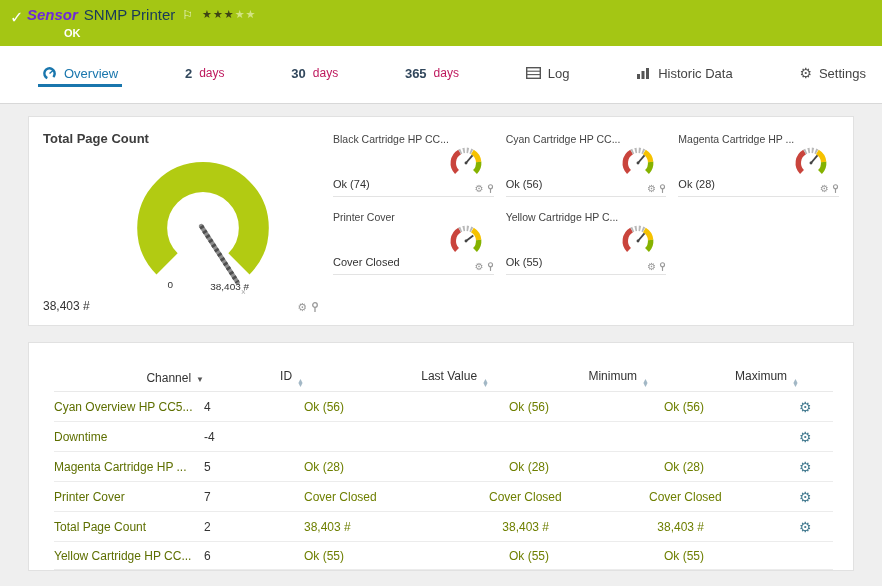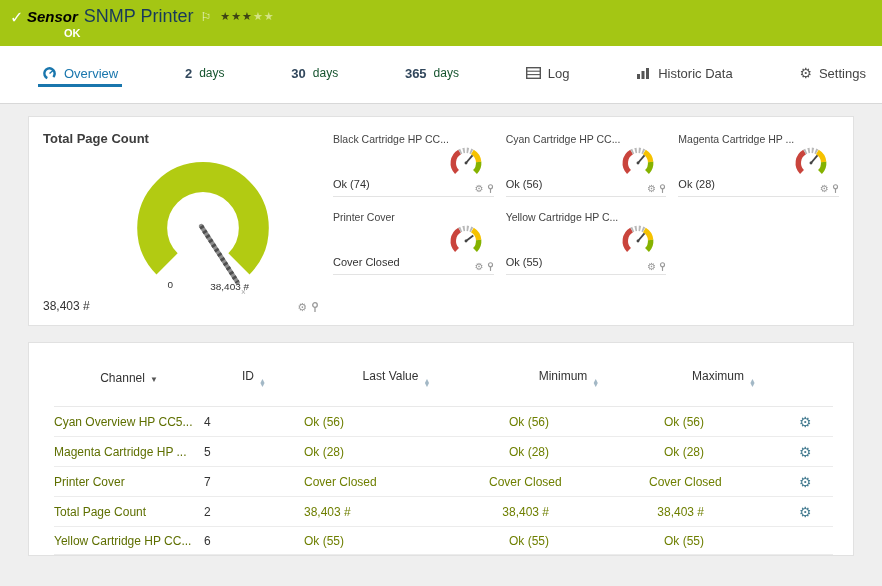--- a/index.html
+++ b/index.html
@@ -7,36 +7,36 @@
   body {
     width:882px; height:586px; overflow:hidden;
     font-family:"Liberation Sans","DejaVu Sans",sans-serif;
     font-size:12px; color:#333; background:#fff;
   }
 
   
   .sensor-header { height:46px; background:#a4c614; position:relative; }
   .check-icon { position:absolute; left:10px; top:8px; color:#fff; font-size:16px; font-weight:bold; }
   .title-row { position:absolute; left:27px; top:6px; display:flex; align-items:center; gap:6px; }
-  .kind { font-style:italic; color:#000000; font-size:15px; font-weight:bold; }
-  .name { color:#17395b; font-size:18px; }
+  .kind { font-style:italic; color:#6d28d9; font-size:15px; font-weight:bold; }
+  .name { color:#17395b; font-size:15px; }
   .flag-icon { color:#eef6d2; font-size:12px; margin-left:1px; }
   .stars { font-size:11px; letter-spacing:1px; margin-left:3px; }
   .stars .filled { color:#3e4414; }
   .stars .empty  { color:#d3e383; }
   .status { position:absolute; left:64px; top:27px; color:#fff; font-size:11px; font-weight:bold; }
 
   
   .tabs { margin-top:16px; height:42px; border-bottom:1px solid #d8d8d8; background:#fff;
           display:flex; justify-content:space-between; align-items:stretch; padding:0 12px 16px 38px; }
   .tab { display:flex; align-items:center; gap:7px; padding:0 4px; color:#444; font-size:13px;
          cursor:pointer; border-bottom:3px solid transparent; white-space:nowrap; }
   .tab.active { color:#1976ad; border-bottom-color:#1976ad; }
   .tab .num { font-weight:bold; color:#31475c; font-size:13px; }
-  .tab .unit { color:#14532d; font-size:12px; }
+  .tab .unit { color:#be185d; font-size:12px; }
   .tab .gear-glyph { font-size:14px; color:#555; line-height:1; }
 
   
   .main { background:#efefef; height:482px; padding:12px 28px 0; overflow:hidden; }
   .panel { background:#fff; border:1px solid #e1e1e1; }
 
   
   .gauge-panel { height:210px; display:flex; padding:10px 12px; }
   .big-block { width:282px; flex:none; position:relative; }
   .big-title { font-size:13px; font-weight:bold; color:#3c3c3c; margin:4px 0 0 2px; }
@@ -54,22 +54,22 @@
   .card-title { font-size:10.5px; color:#444; white-space:nowrap; overflow:hidden; }
   .card-gauge { position:absolute; right:8px; top:10px; }
   .card-value { position:absolute; left:0; bottom:6px; font-size:11px; color:#333; }
   .card-icons { position:absolute; right:0; bottom:2px; color:#9a9a9a;
                 display:flex; gap:3px; align-items:center; }
   .card-icons .gear-glyph { font-size:10px; line-height:1; }
 
   
   .table-panel { margin-top:16px; padding:26px 20px 0 25px; }
   table { width:100%; border-collapse:collapse; table-layout:fixed; }
-  th { text-align:center; font-weight:normal; color:#333; font-size:12px;
-       padding:0 0 19px 0; border-bottom:1px solid #e9e9e9; cursor:pointer; }
+  th { text-align:right; font-weight:normal; color:#333; font-size:12px;
+       padding:0 0 4px 0; border-bottom:1px solid #e9e9e9; cursor:pointer; }
   td { border-bottom:1px solid #ececec; padding:7px 0 6px; font-size:12px; overflow:hidden; white-space:nowrap; }
   td.col-channel { color:#5e6f00; cursor:pointer; }
   td.col-id { color:#333; }
   td.col-last { color:#6e7f00; }
   td.col-min, td.col-max { color:#6e7f00; text-align:right; }
   td.col-min { padding-right:100px; }
   td.col-max { padding-right:95px; }
   td.col-gear { color:#477d92; }
   td.col-gear .gear-glyph { font-size:14px; cursor:pointer; }
   .sort-desc { color:#555; font-size:8px; margin-left:5px; }
@@ -309,20 +309,28 @@
       <tbody>
         <tr>
           <td class="col-channel">Cyan Overview HP CC5...</td>
           <td class="col-id">4</td>
           <td class="col-last">Ok (56)</td>
           <td class="col-min">Ok (56)</td>
           <td class="col-max">Ok (56)</td>
           <td class="col-gear"><span class="gear-glyph">⚙</span></td>
         </tr>
         <tr>
+          <td class="col-channel">Downtime</td>
+          <td class="col-id">-4</td>
+          <td class="col-last"></td>
+          <td class="col-min"></td>
+          <td class="col-max"></td>
+          <td class="col-gear"><span class="gear-glyph">⚙</span></td>
+        </tr>
+        <tr>
           <td class="col-channel">Magenta Cartridge HP ...</td>
           <td class="col-id">5</td>
           <td class="col-last">Ok (28)</td>
           <td class="col-min">Ok (28)</td>
           <td class="col-max">Ok (28)</td>
           <td class="col-gear"><span class="gear-glyph">⚙</span></td>
         </tr>
         <tr>
           <td class="col-channel">Printer Cover</td>
           <td class="col-id">7</td>

